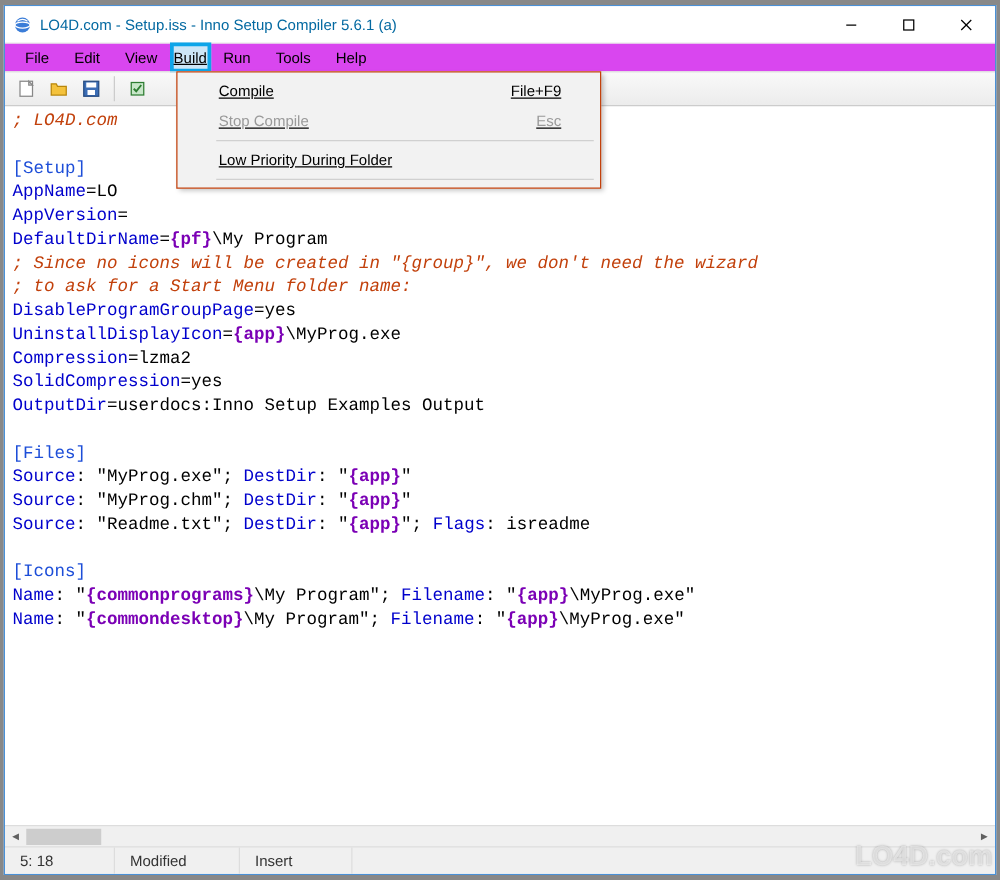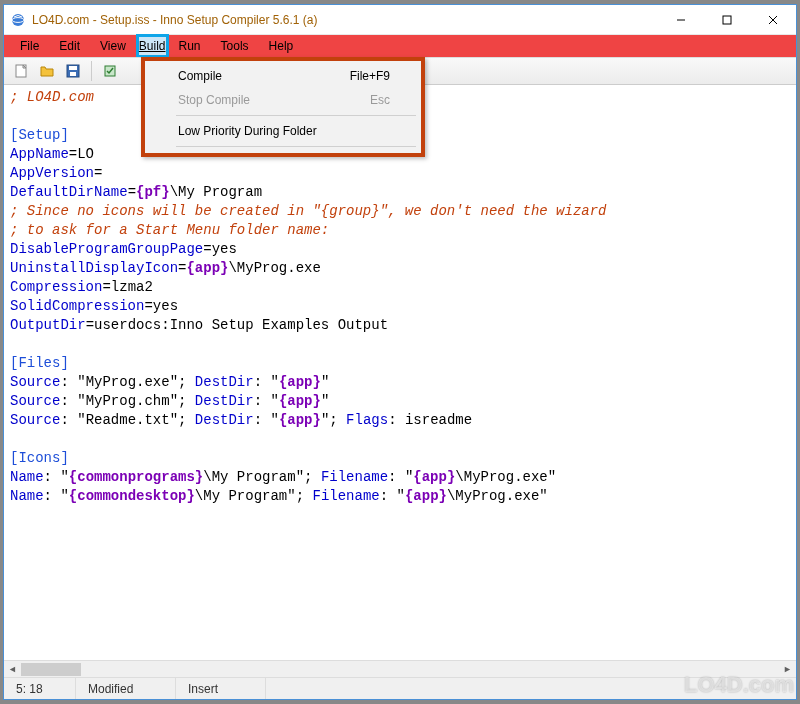--- a/index.html
+++ b/index.html
@@ -23,36 +23,36 @@
 }
 .titlebar {
   height: 30px;
   background: #fff;
   display: flex;
   align-items: center;
   padding-left: 6px;
   border-bottom: 1px solid #e8e8e8;
 }
 .titlebar .icon { width: 16px; height: 16px; margin-right: 6px; }
-.titlebar .title { flex: 1; font-size: 12px; color: #a16207; }
+.titlebar .title { flex: 1; font-size: 12px; color: #0369a1; }
 .win-controls { display: flex; }
 .win-btn {
   width: 46px; height: 29px;
   display: flex; align-items: center; justify-content: center;
   font-family: "Segoe UI Symbol", sans-serif;
   font-size: 10px; color: #222;
 }
 
 .menubar {
   height: 22px;
   display: flex;
   align-items: center;
   padding-left: 6px;
   font-size: 12px;
-  background: #ef4444;
+  background: #d946ef;
 }
 .menu-item { padding: 3px 10px; }
 .menu-item.active { background: #cde6f7; border: 3px solid #0ea5e9; padding: 2px 0; text-decoration: underline; }
 
 .toolbar {
   height: 28px;
   background: linear-gradient(#f9f9f9,#ececec);
   border-top: 1px solid #ddd;
   border-bottom: 1px solid #ccc;
   display: flex;
@@ -76,26 +76,27 @@
 }
 .tk-comment { color: #c2410c; font-style: italic; }
 .tk-section { font-weight: normal; color: #1d4ed8; }
 .tk-key { color: #0000cc; }
 .tk-const { color: #7b00b5; font-weight: bold; }
 .tk-param { color: #0000cc; }
 
 .dropdown {
   position: absolute;
   left: 137px; top: 52px;
-  width: 284px;
+  width: 340px;
   background: #f2f2f2;
-  border: 4px solid #c2410c;
+  border: 1px solid #c2410c;
   box-shadow: 2px 2px 4px rgba(0,0,0,.25);
   padding: 3px;
   z-index: 10;
+  text-decoration: underline;
 }
 .dd-item {
   display: flex;
   padding: 5px 28px 5px 30px;
   font-size: 12px;
   color: #000;
 }
 .dd-item.disabled { color: #9a9a9a; gap: 36px; }
 .dd-item .shortcut { margin-left: auto; }
 .dd-sep { height:1px; background:#d0d0d0; margin:3px 2px 3px 28px; }
@@ -114,21 +115,21 @@
 .statusbar {
   height: 22px;
   background: #f0f0f0;
   border-top: 1px solid #ddd;
   display: flex;
   align-items: center;
   font-size: 12px;
   color: #333;
 }
 .status-cell { padding: 0 12px; border-right: 1px solid #ddd; height:100%; display:flex; align-items:center; }
-.status-cell.first { width: 72px; }
+.status-cell.first { width: 88px; }
 .status-cell.mod { width: 100px; }
 .status-cell.ins { width: 90px; }
 
 .watermark {
   position: absolute;
   right: 6px; bottom: 6px;
   color: rgba(255,255,255,.55);
   font-family: Arial, sans-serif;
   font-size: 22px;
   font-weight: bold;

